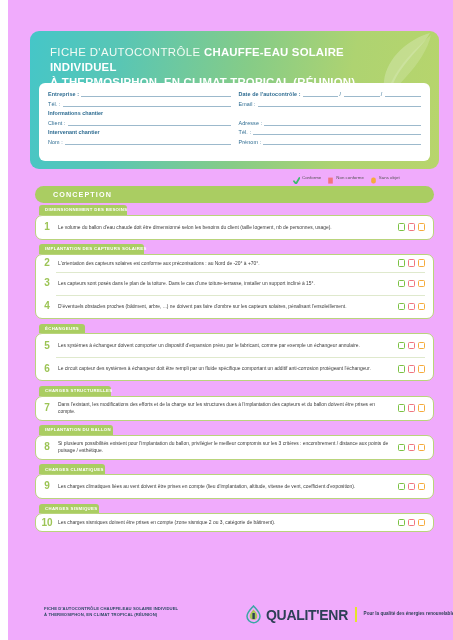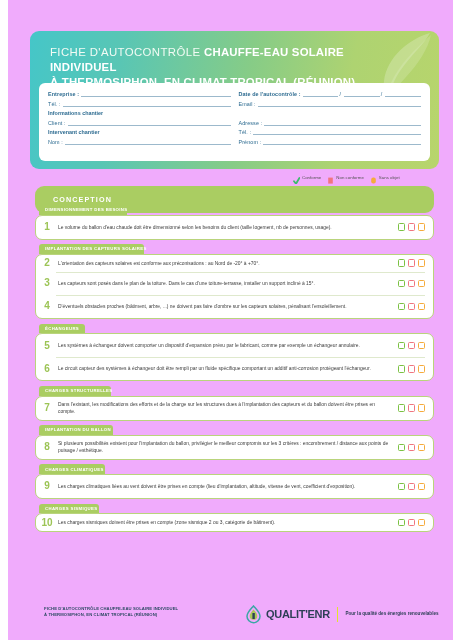--- a/index.html
+++ b/index.html
@@ -131,21 +131,21 @@
     gap: 6px;
   }
   .lg-item { display:flex; align-items:center; gap:2px; height:14px; }
   .lg-mark { width:7px; height:11px; display:block; }
   .lg-txt { font-size:4.4px; color:#555; white-space:nowrap; }
 
   
   .band {
     position: absolute;
     left: 27px;
-    height: 27px;
+    height: 17px;
     background: #aacd62;
     border-radius: 9px;
     display: flex;
     align-items: center;
     padding-left: 18px;
     box-sizing: border-box;
   }
   .band-label {
     color: #ffffff;
     font-size: 7.2px;
@@ -251,21 +251,21 @@
   .footer-logo {
     position: absolute;
     left: 237px;
     top: 1px;
     display: flex;
     align-items: center;
     gap: 4px;
   }
   .logo-mark { width: 17px; height: 19px; display:block; }
   .logo-word {
-    font-size: 11px;
+    font-size: 14px;
     font-weight: 700;
     color: #2d3f56;
     letter-spacing: -.3px;
     line-height: 1;
   }
   .logo-bar {
     width: 1.6px;
     height: 15px;
     background: #e3e52a;
     margin: 0 3px;

